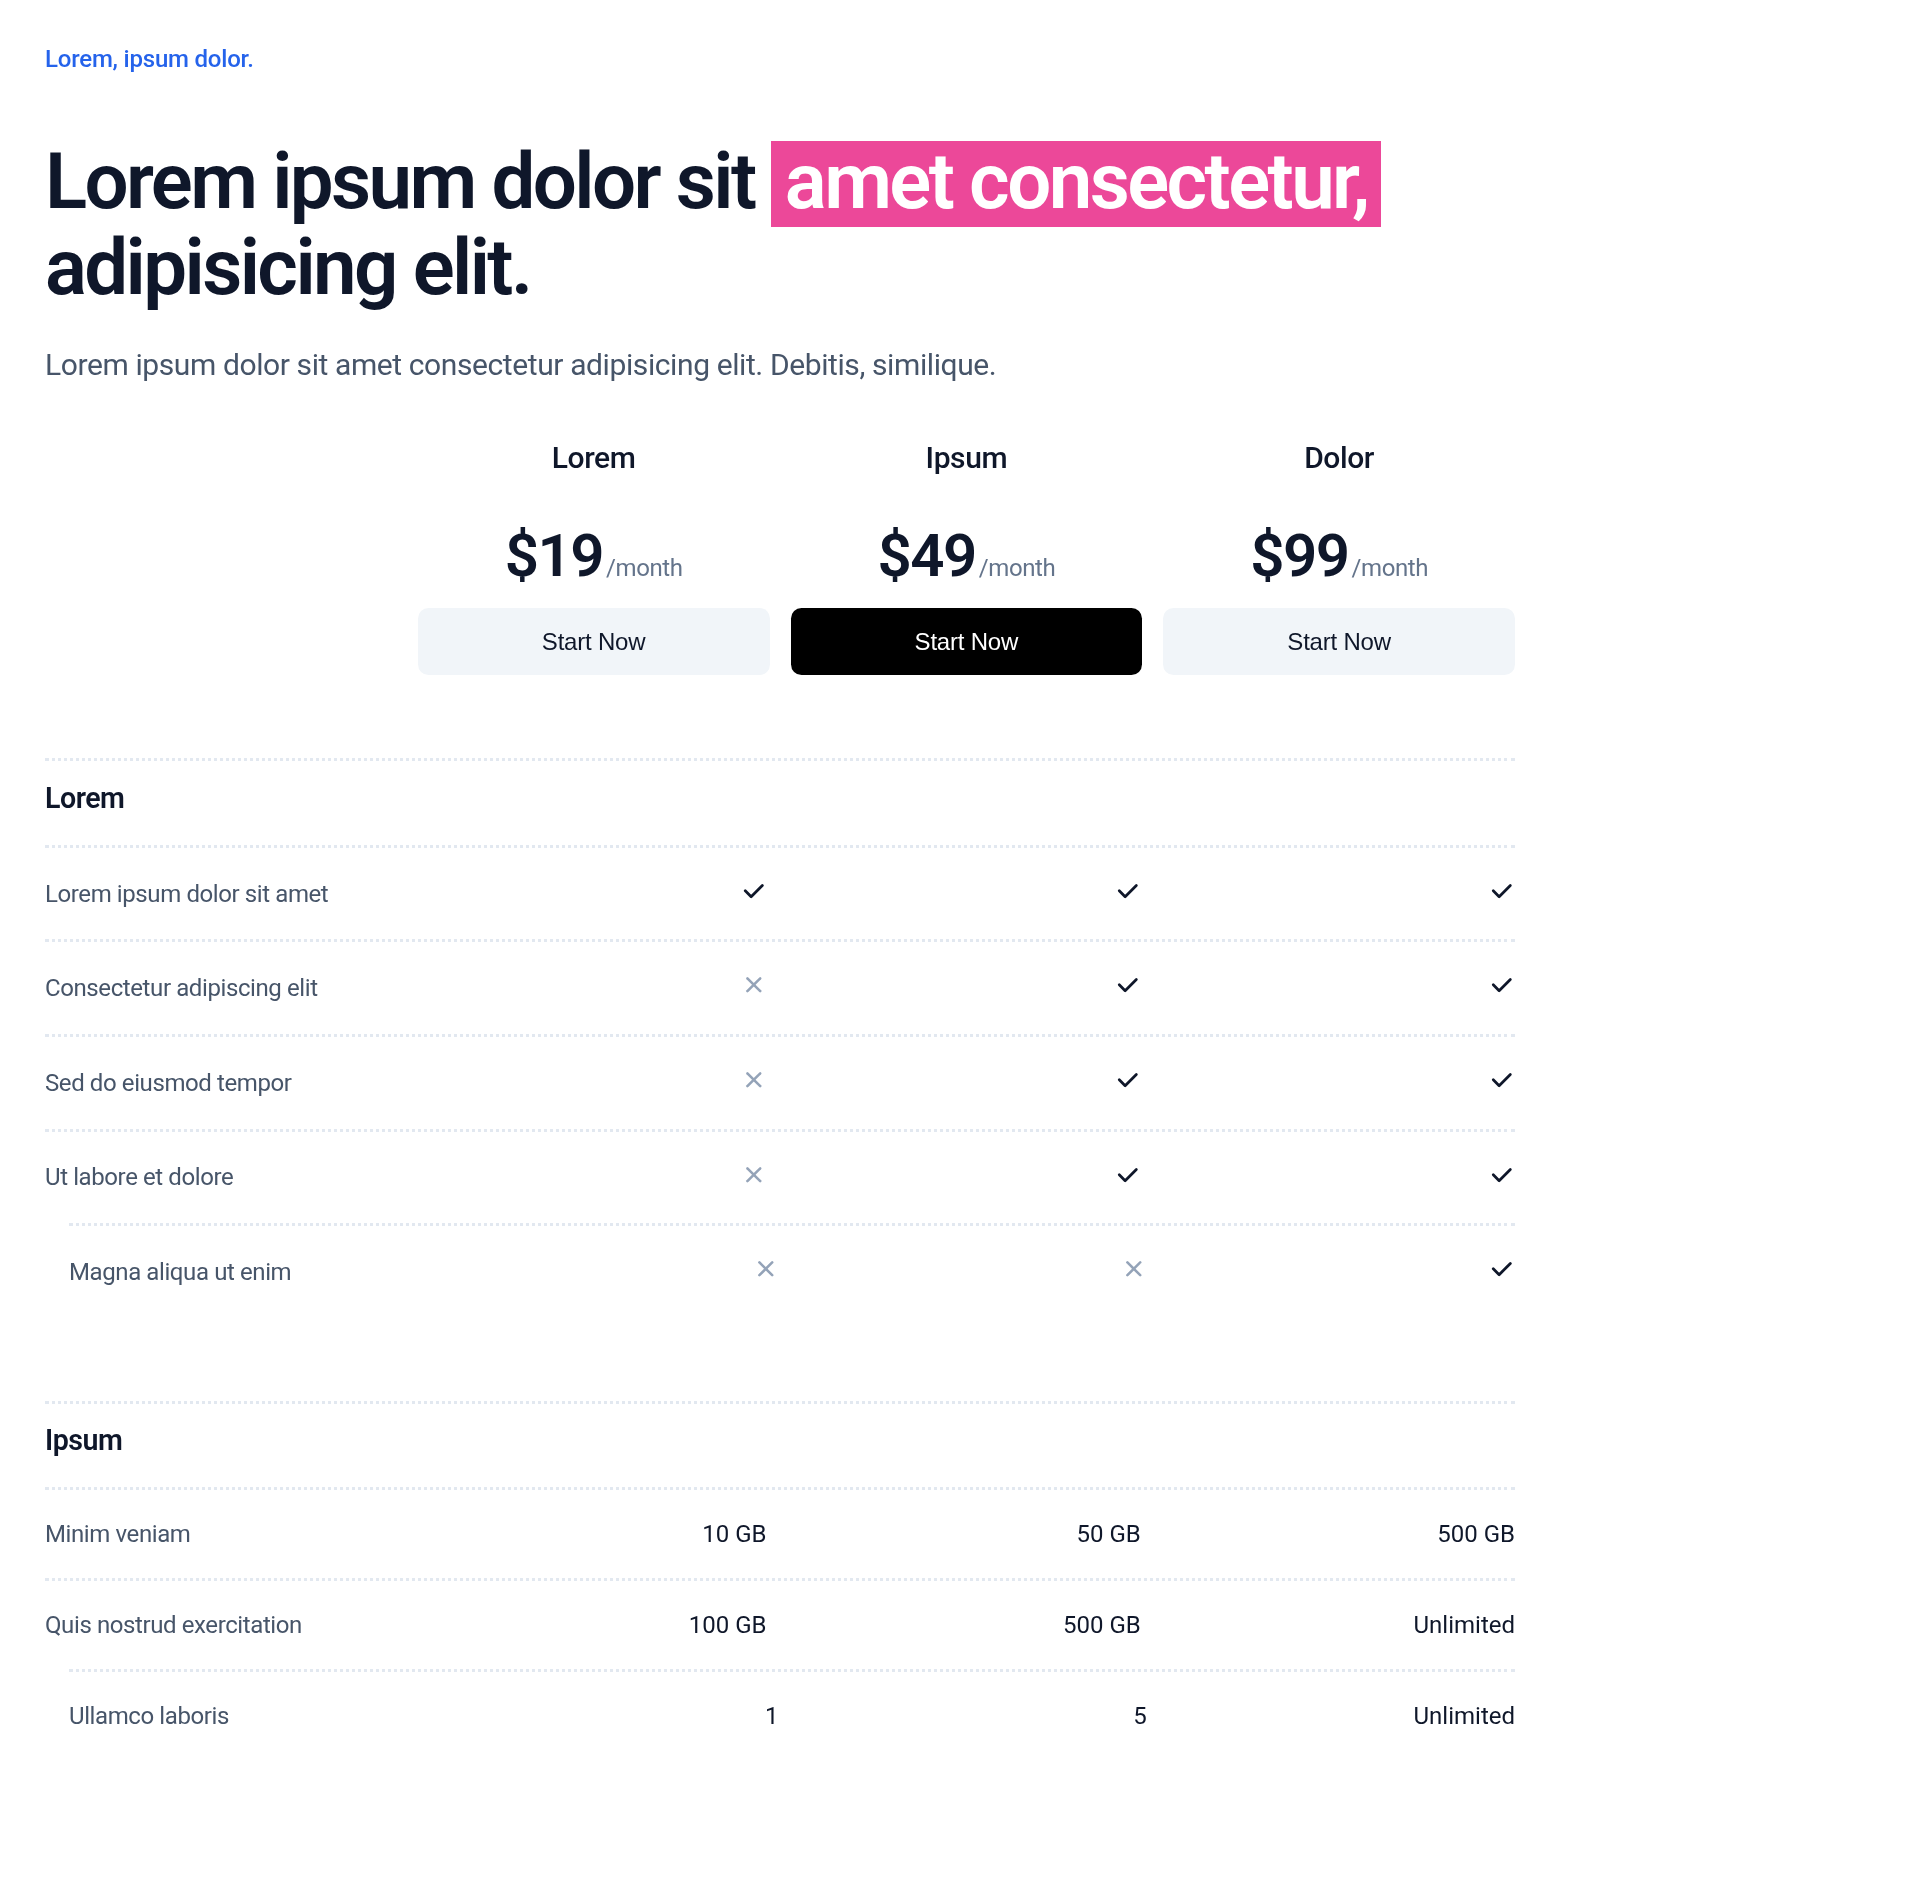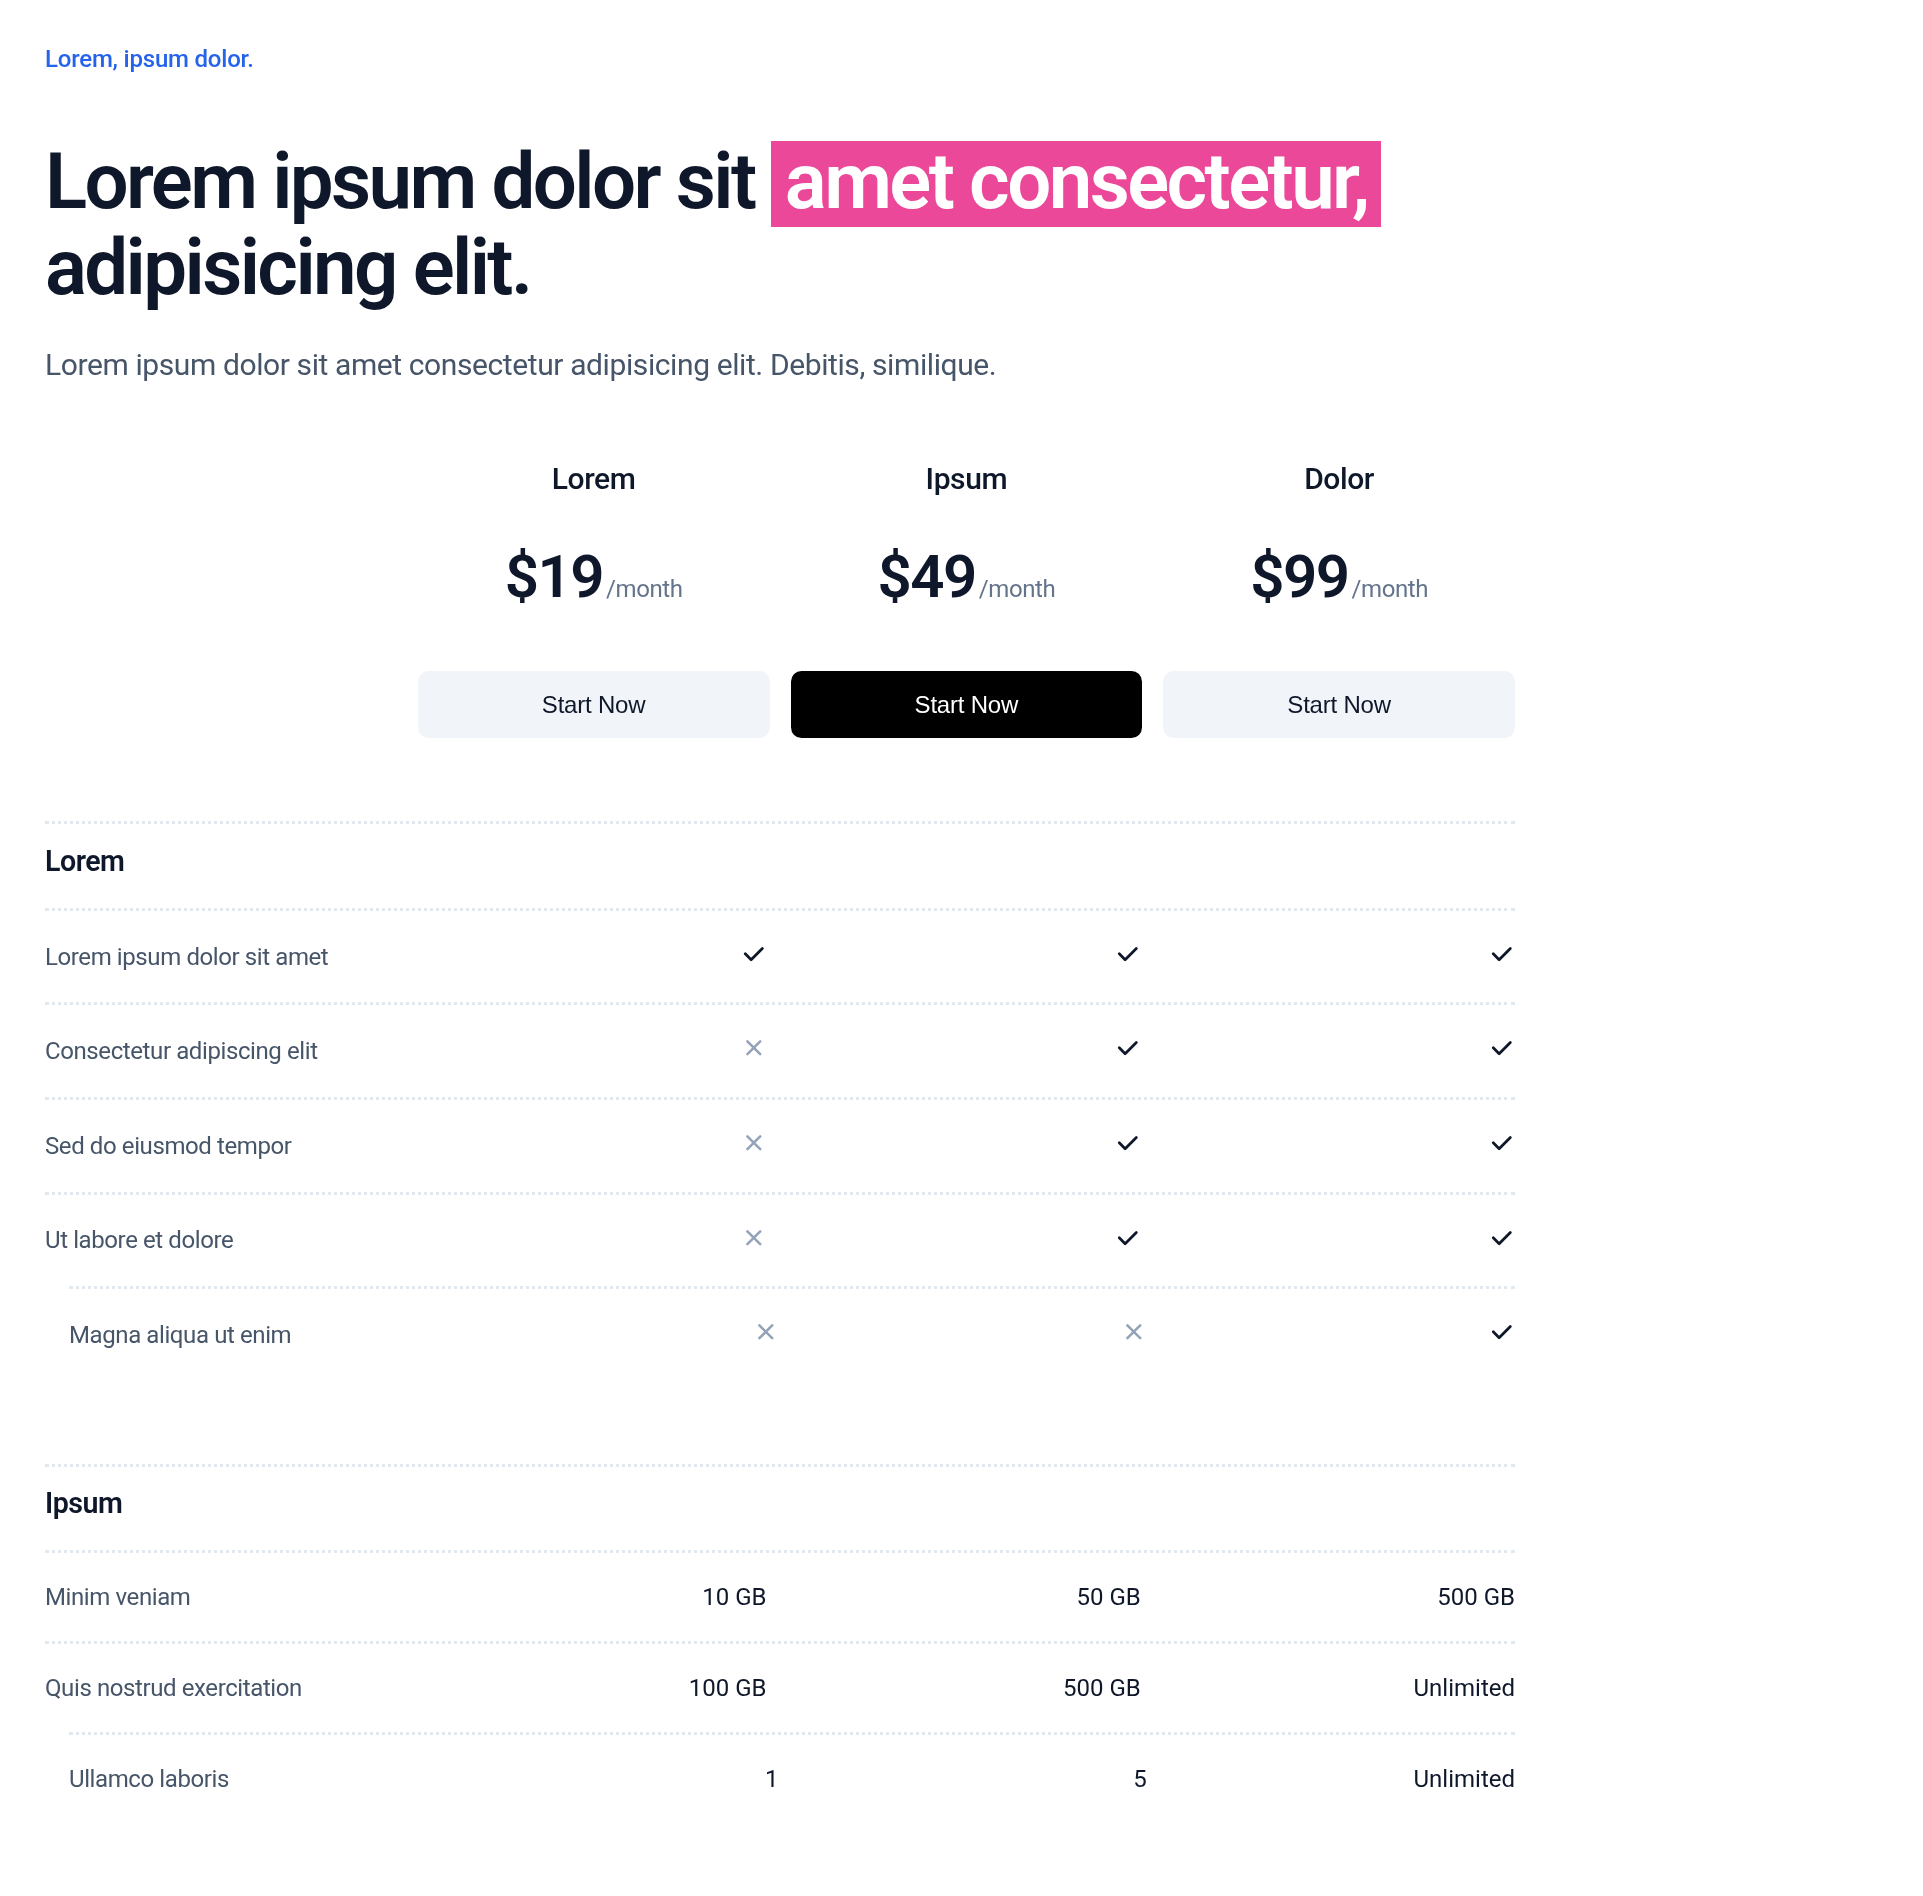--- a/index.html
+++ b/index.html
@@ -32,21 +32,21 @@
     background: #ec4899;
     color: #fff;
     padding: 0 13.5px 4.5px 13.5px;
     display: inline-block;
     border-radius: 0;
   }
   .hero-sub {
     font-size: 30px;
     color: #475569;
     letter-spacing: -0.4px;
-    margin-bottom: 79px;
+    margin-bottom: 58px;
   }
 
   
   .pricing-header {
     display: grid;
     grid-template-columns: 1fr 1fr 1fr 1fr;
     align-items: end;
     column-gap: 21px;
   }
   .plan-col {
@@ -56,21 +56,20 @@
     font-size: 30px;
     font-weight: 500;
     color: #0f172a;
     letter-spacing: -0.4px;
     margin-bottom: 45px;
   }
   .plan-price {
     display: inline-flex;
     align-items: baseline;
     justify-content: center;
-    margin-bottom: 42px;
   }
   .plan-price .amount {
     font-size: 60px;
     font-weight: 600;
     letter-spacing: -1.5px;
     color: #0f172a;
   }
   .plan-price .period {
     font-size: 24px;
     color: #64748b;

